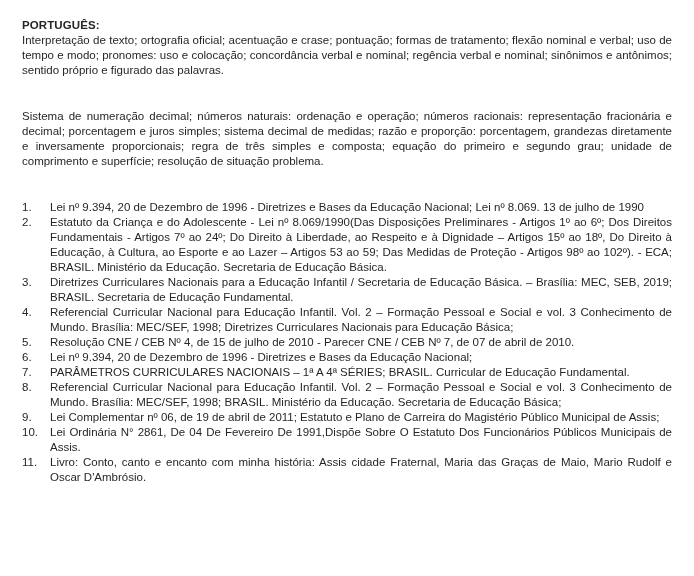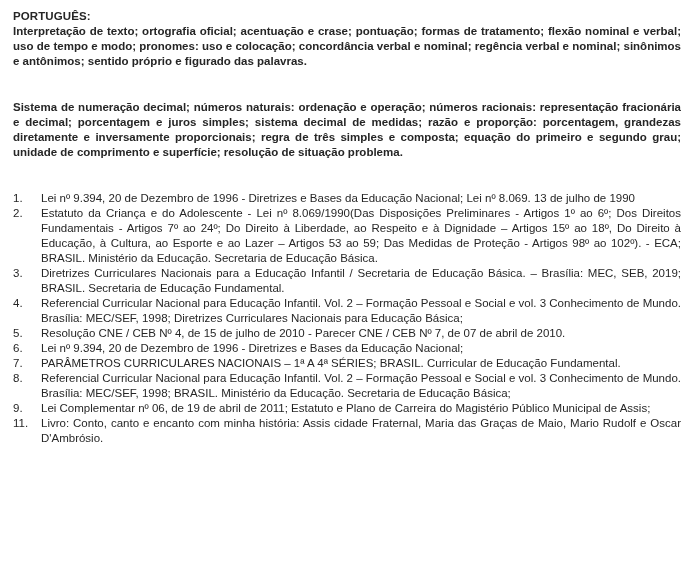--- a/index.html
+++ b/index.html
@@ -13,30 +13,29 @@
     height: 576px;
     background: #ffffff;
     font-family: "Liberation Sans", "DejaVu Sans", sans-serif;
     font-size: 11.5px;
     line-height: 15px;
     color: #262626;
     box-sizing: border-box;
     padding: 4px 8px 0 8px;
     overflow: hidden;
   }
-  .section { margin: 5px; }
+  .section { margin: 14px; }
   .section + .section { margin-top: 31px; }
   .heading {
     font-weight: bold;
     letter-spacing: 0.1px;
   }
   .body-text {
     margin: 0;
     text-align: justify;
-    font-weight: bold;
   }
   ol.spec-list {
     list-style: none;
     margin: 0;
     padding: 0;
   }
   ol.spec-list li {
     display: flex;
     align-items: flex-start;
   }
@@ -95,19 +94,23 @@
       </li>
       <li>
         <span class="num">8.</span>
         <div class="txt">Referencial Curricular Nacional para Educação Infantil. Vol. 2 – Formação Pessoal e Social e vol. 3 Conhecimento de Mundo. Brasília: MEC/SEF, 1998; BRASIL. Ministério da Educação. Secretaria de Educação Básica;</div>
       </li>
       <li>
         <span class="num">9.</span>
         <div class="txt">Lei Complementar nº 06, de 19 de abril de 2011; Estatuto e Plano de Carreira do Magistério Público Municipal de Assis;</div>
       </li>
       <li>
+        <span class="num">10.</span>
+        <div class="txt">Lei Ordinária N° 2861, De 04 De Fevereiro De 1991,Dispõe Sobre O Estatuto Dos Funcionários Públicos Municipais de Assis.</div>
+      </li>
+      <li>
         <span class="num">11.</span>
         <div class="txt">Livro: Conto, canto e encanto com minha história: Assis cidade Fraternal, Maria das Graças de Maio, Mario Rudolf e Oscar D'Ambrósio.</div>
       </li>
     </ol>
   </div>
 
 </div>
 
 </body></html>

